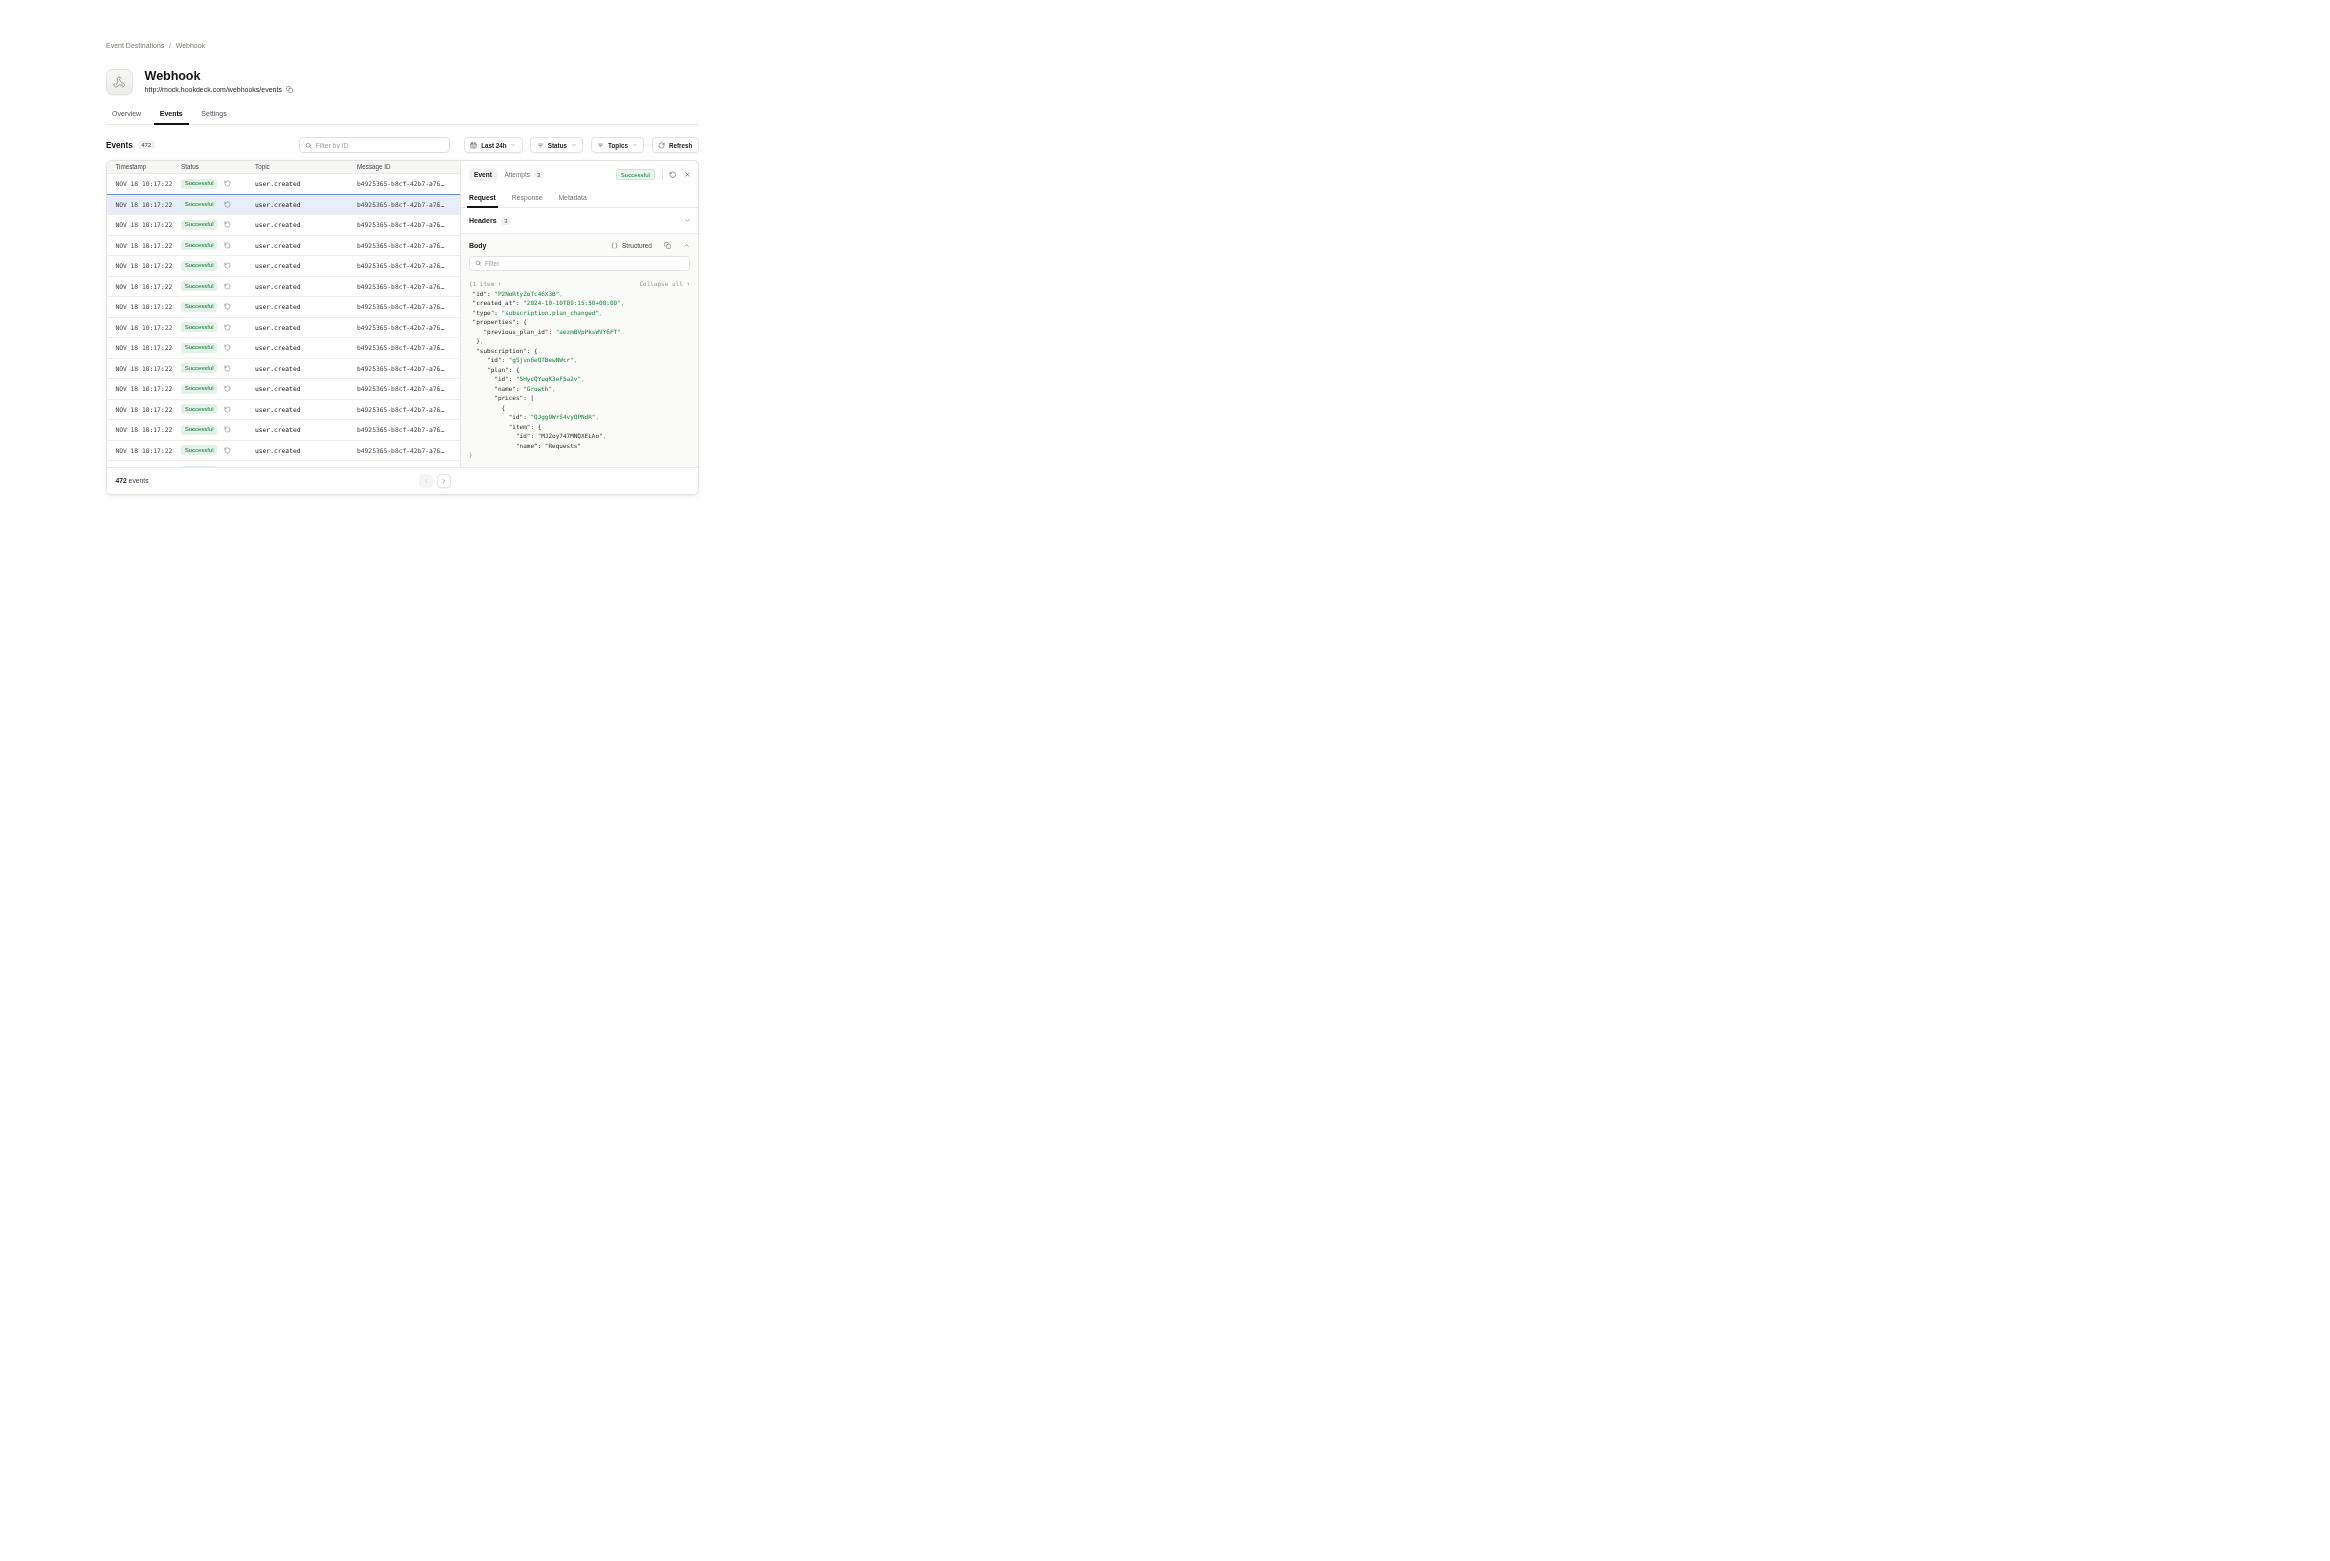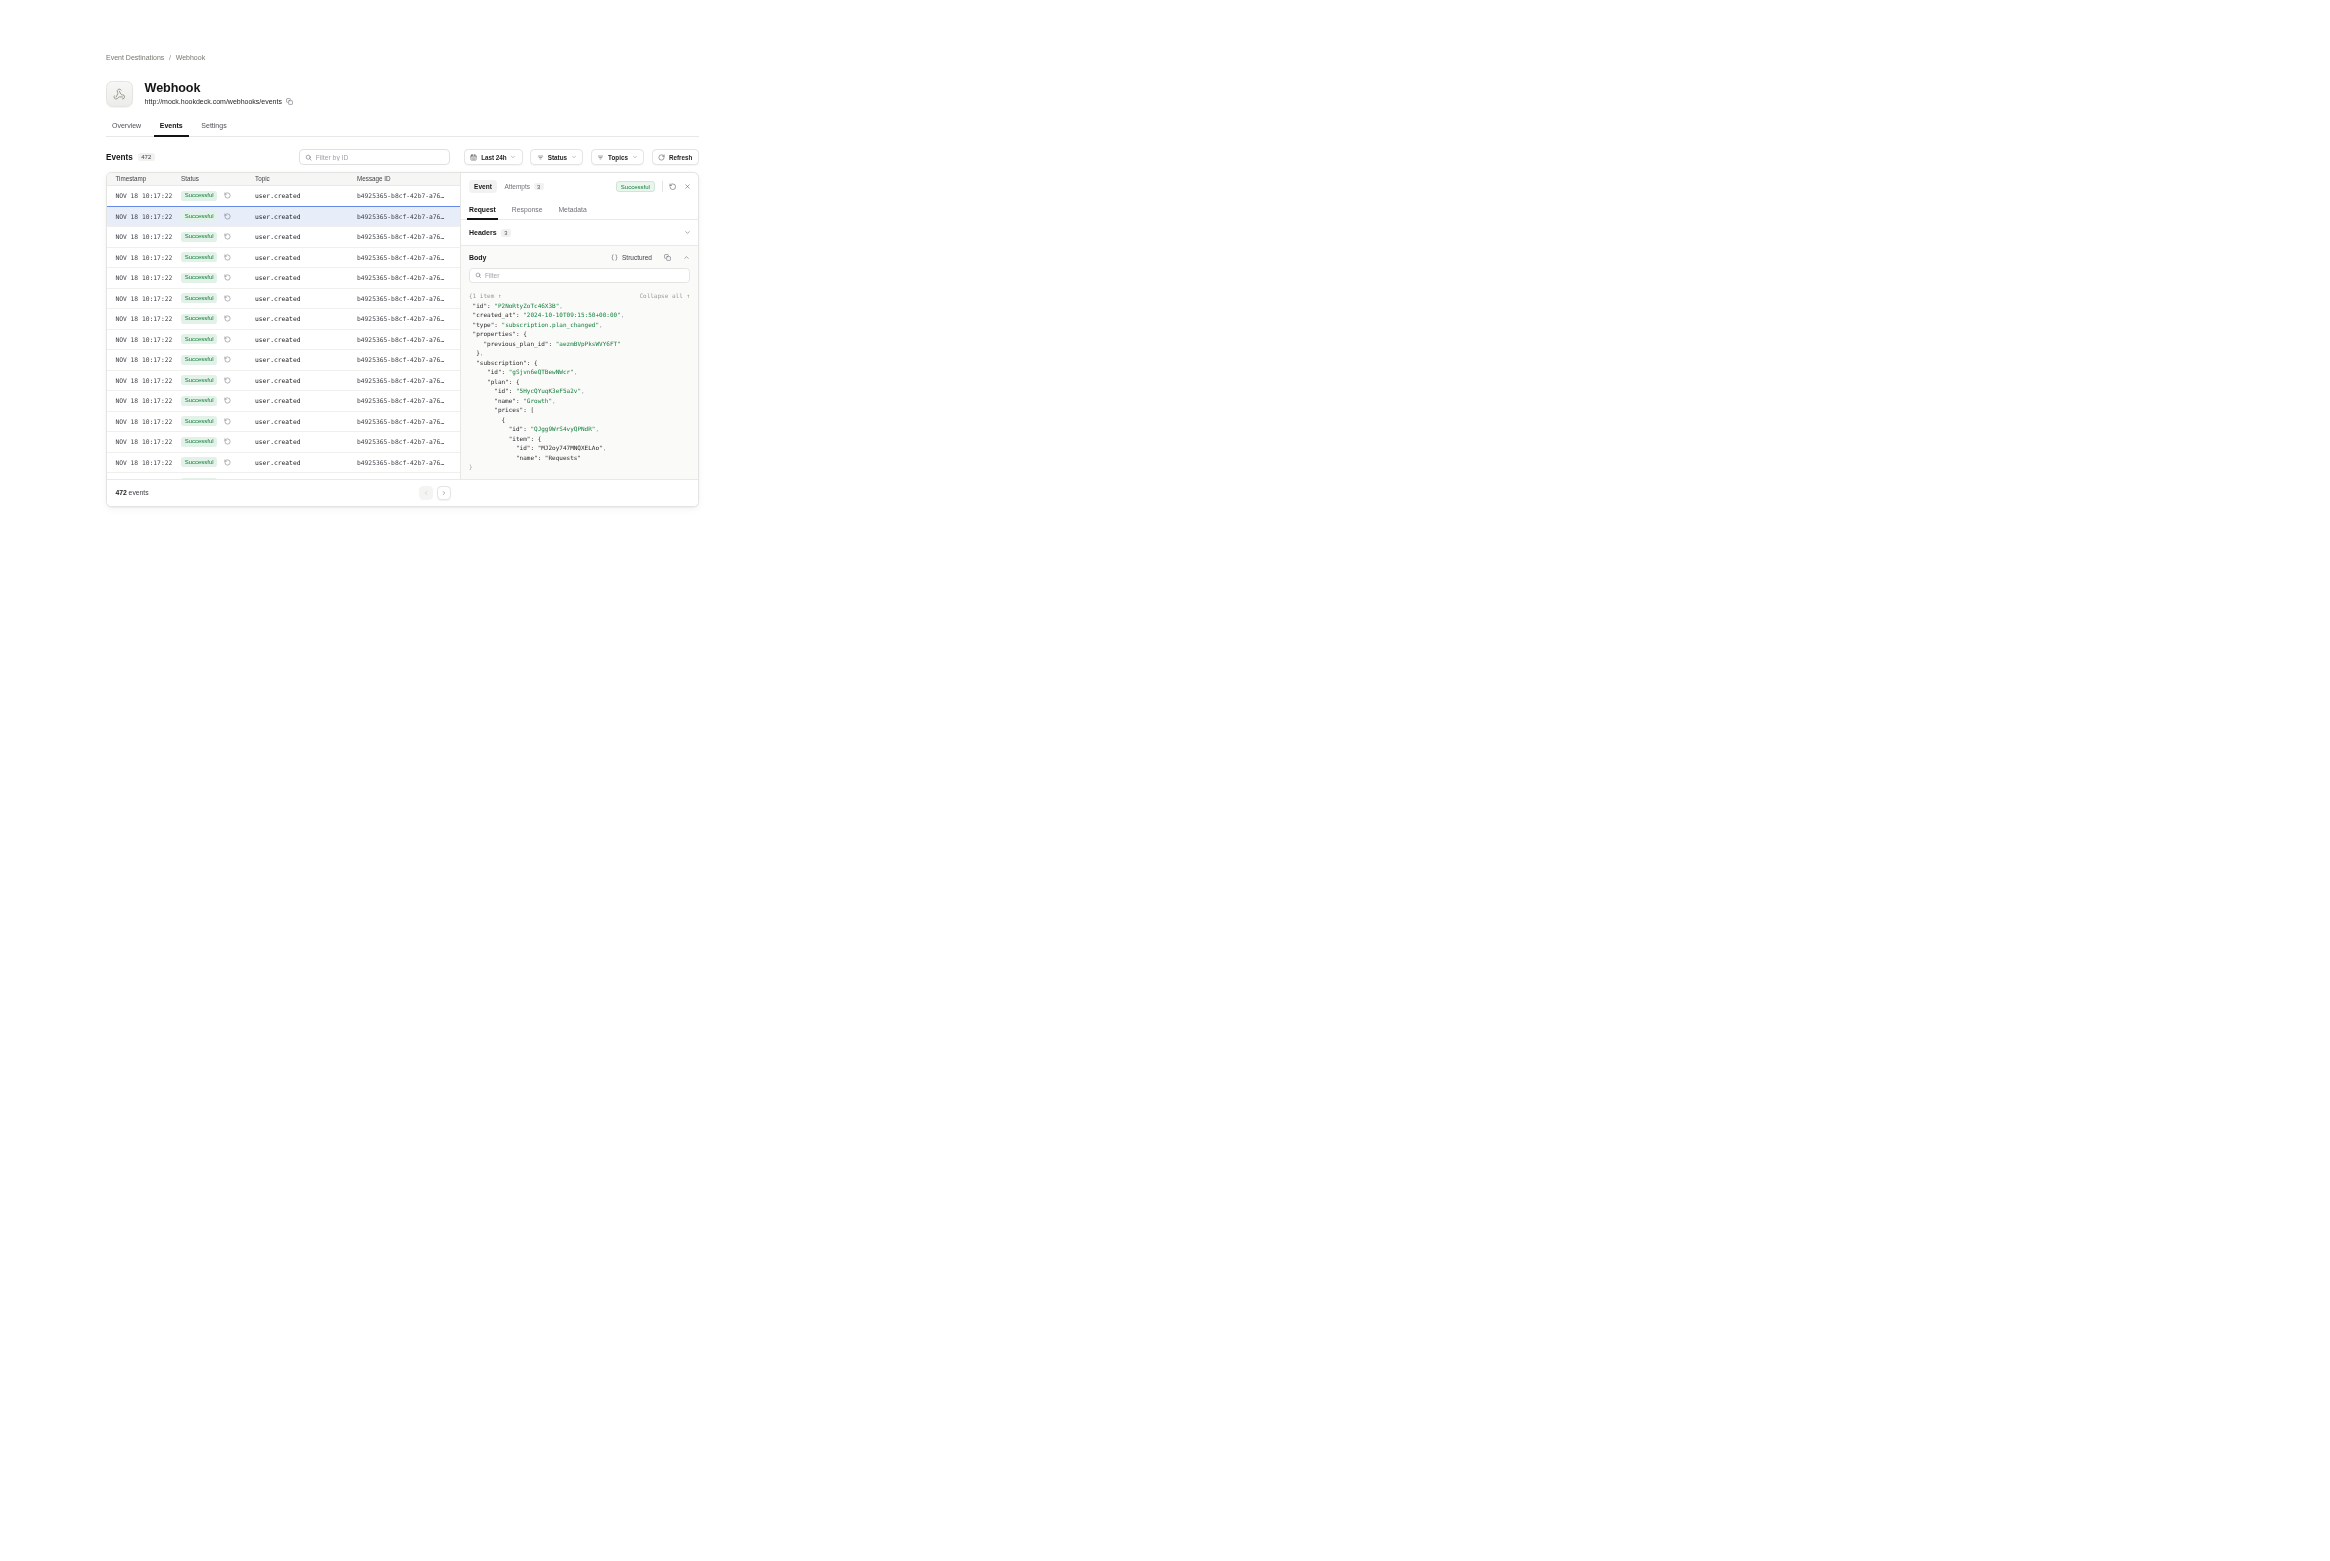--- a/index.html
+++ b/index.html
@@ -3,21 +3,21 @@
 <meta charset="utf-8">
 <style>
   * { margin:0; padding:0; box-sizing:border-box; }
   html,body { background:#ffffff; }
   body {
     width:805px; height:521px; position:relative; overflow:hidden;
     font-family:"Liberation Sans", sans-serif; color:#18181b;
     -webkit-font-smoothing:antialiased;
   }
   .mono { font-family:"DejaVu Sans Mono", monospace; }
-  .page { padding:16px 106px; }
+  .page { padding:4px 106px; }
 
   
   .ic { width:7.5px; height:7.5px; fill:none; stroke:currentColor; stroke-width:1.7;
         stroke-linecap:round; stroke-linejoin:round; flex:none; display:block; }
 
   
   .breadcrumb { display:flex; align-items:center; gap:4.7px; padding-top:38px;
                 font-size:7px; color:#78786f; }
   .breadcrumb .sep { color:#8a8a80; }
 

